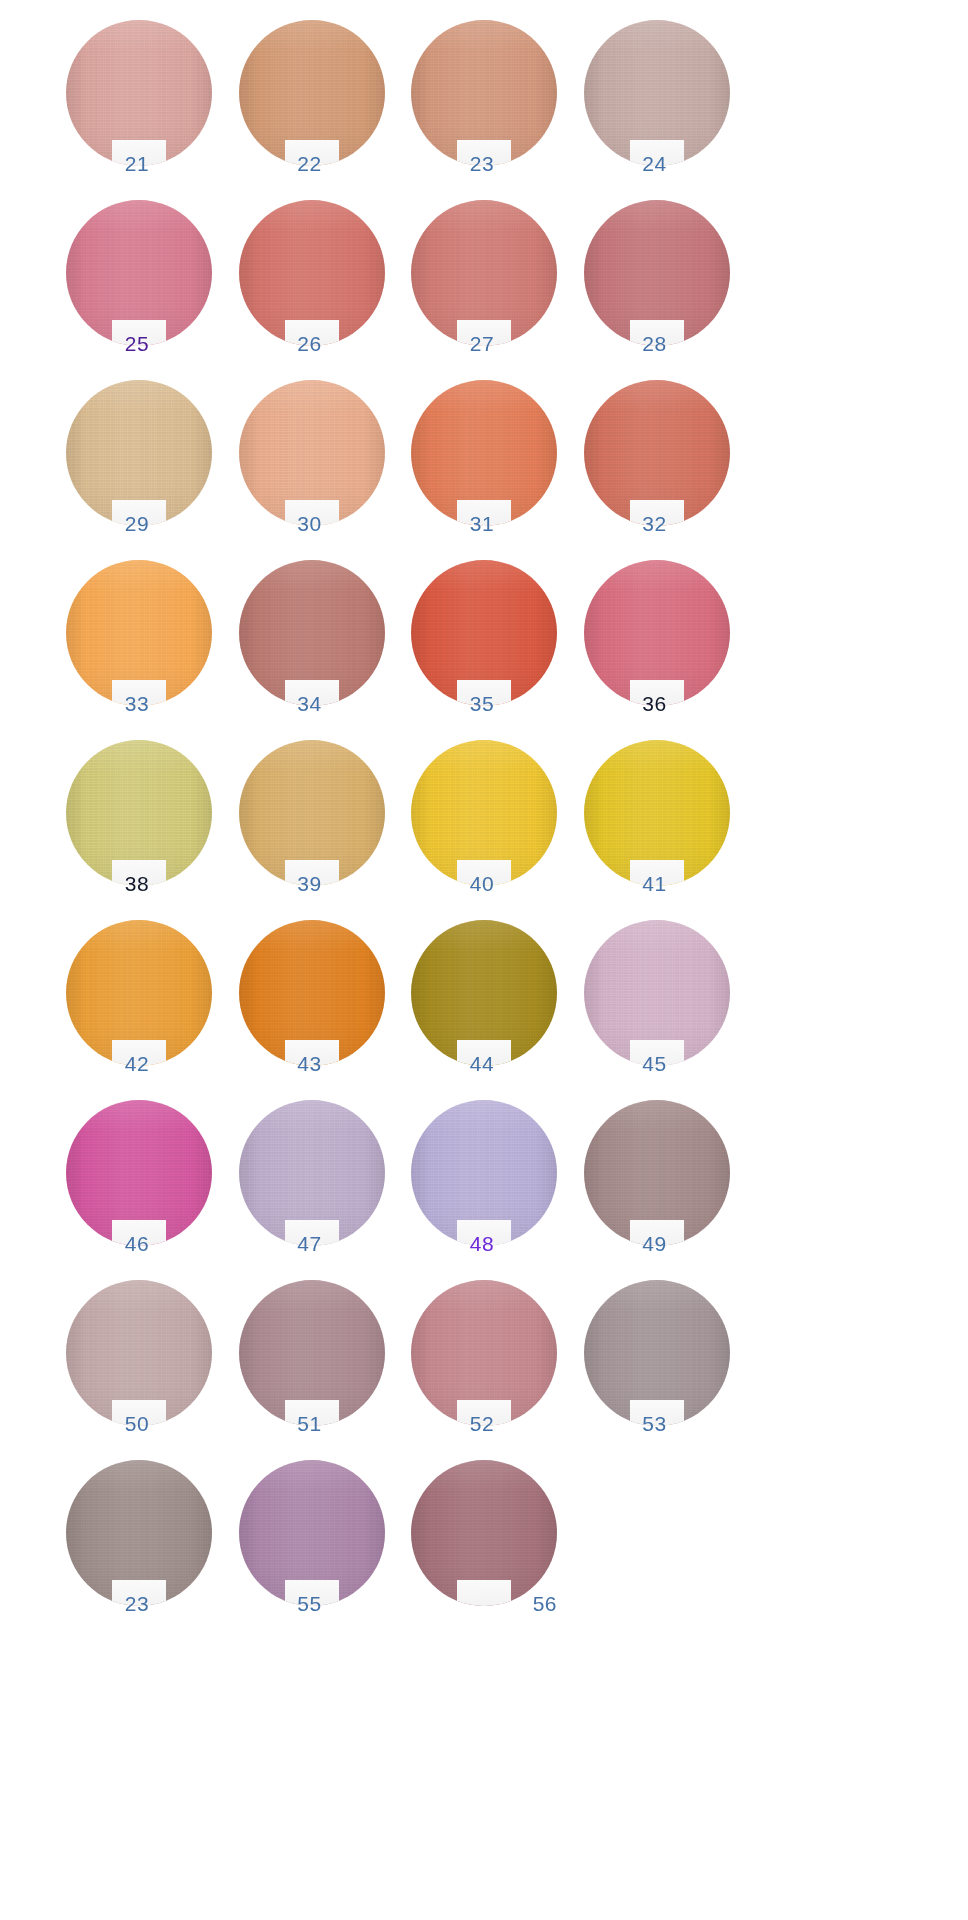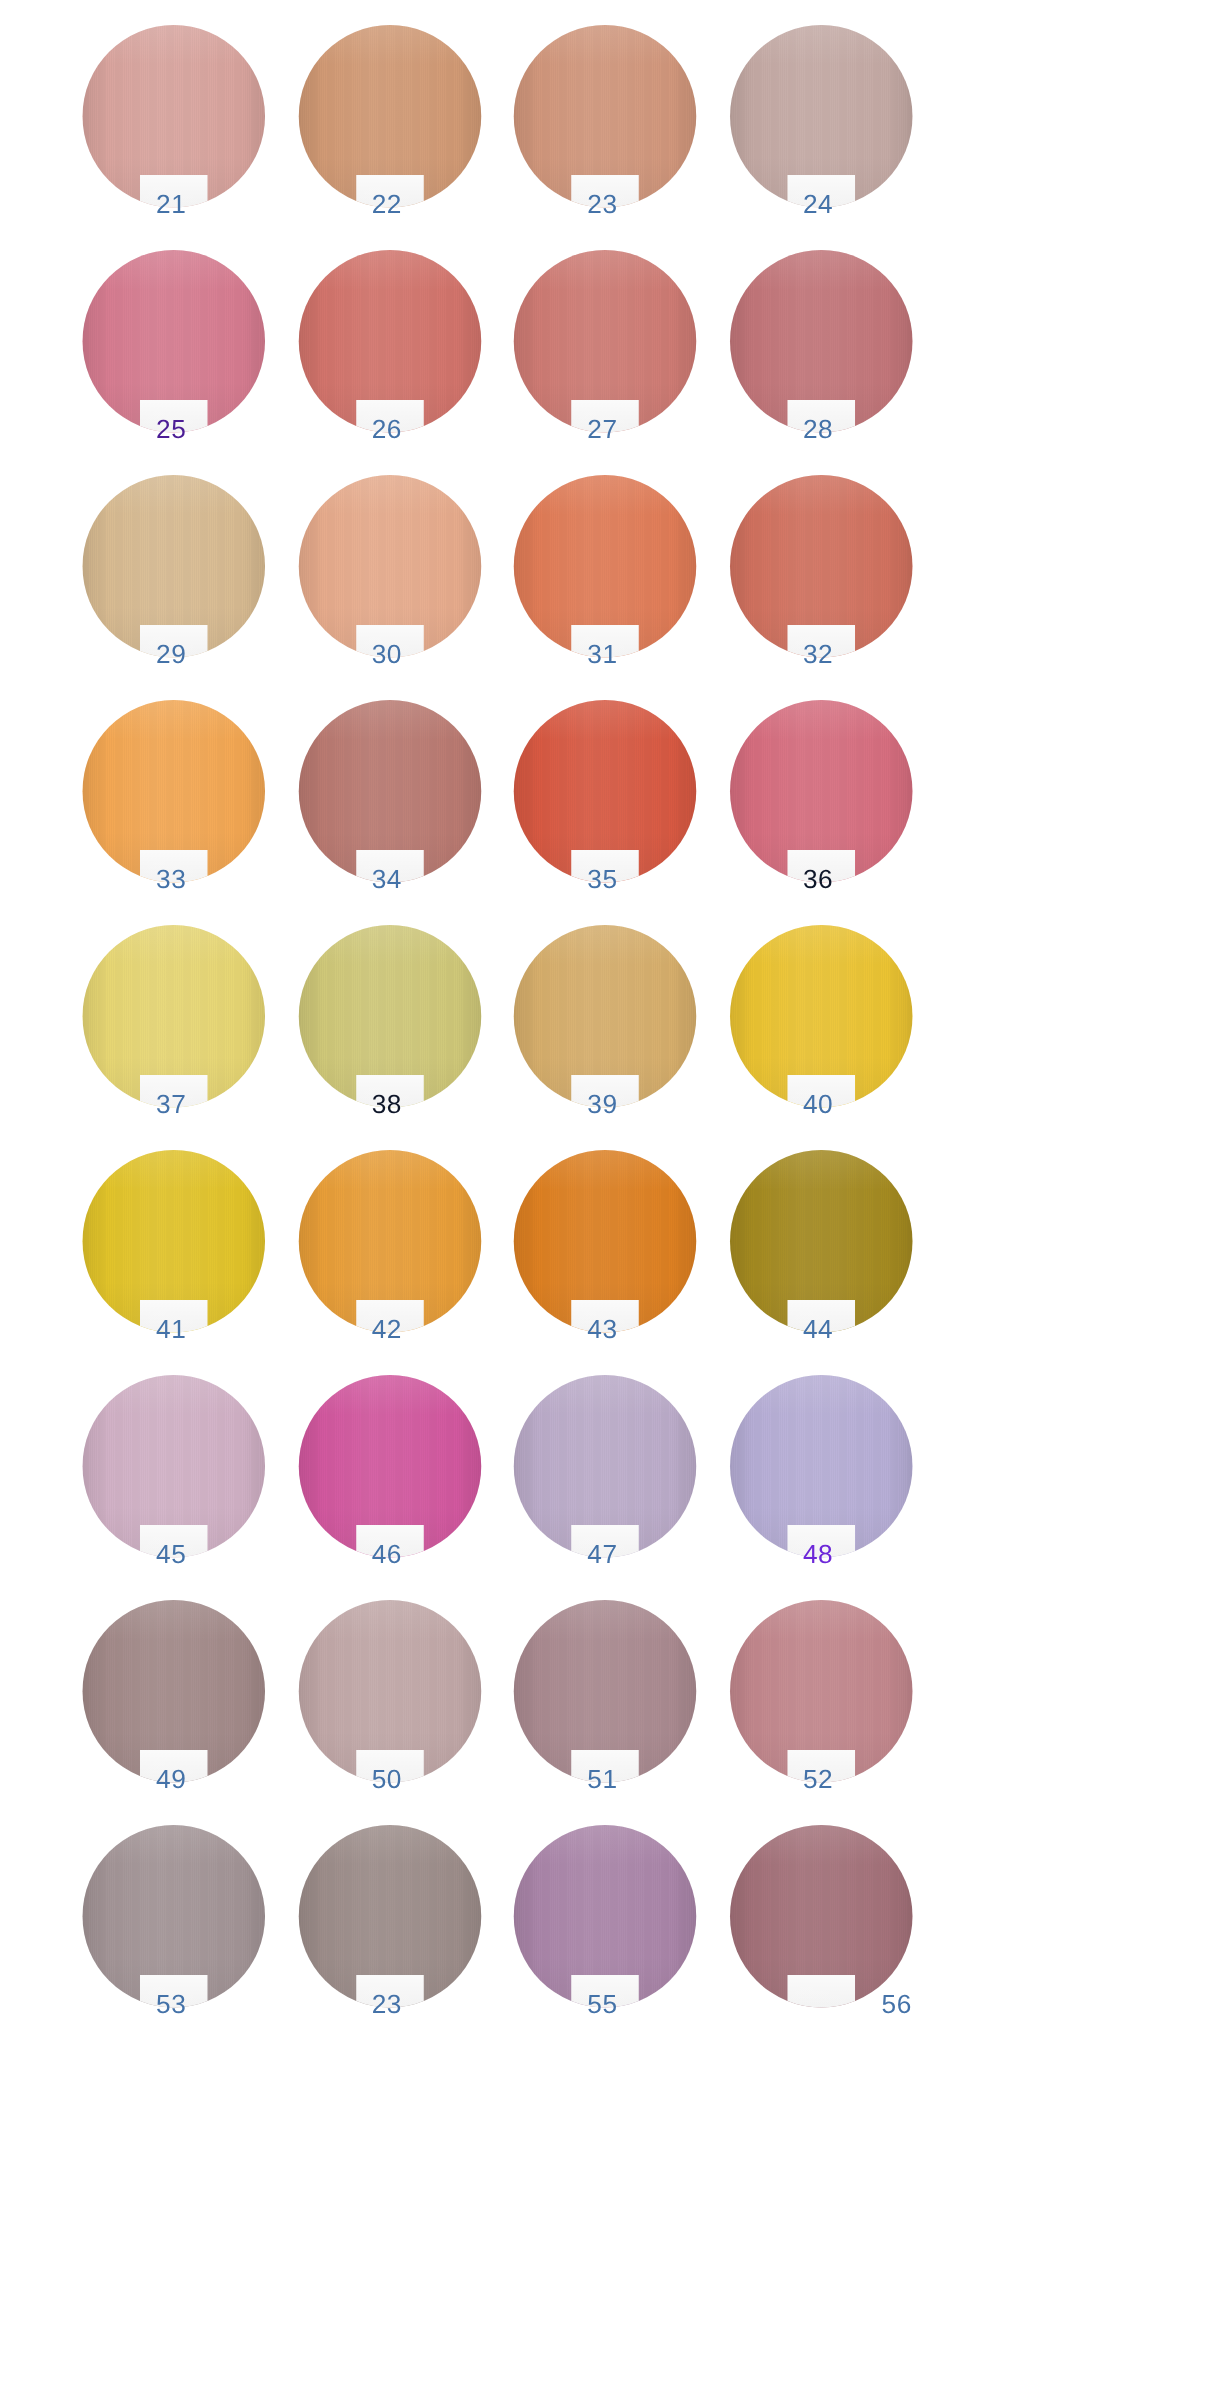--- a/index.html
+++ b/index.html
@@ -250,29 +250,20 @@
         <div class="disc-wrap">
           <div class="disc" title="watermelon pink" style="background-color: rgb(221, 113, 131);">
             <div class="weave"></div>
             <div class="notch"></div>
           </div>
         </div>
         <div class="label" style="color: #0f172a;">36</div>
       </div>
       <div class="swatch-cell">
         <div class="disc-wrap">
-          <div class="disc" title="pale lemon" style="background-color: rgb(238, 221, 119);">
-            <div class="weave"></div>
-            <div class="notch"></div>
-          </div>
-        </div>
-        <div class="label" style="color: rgb(68, 114, 168);">37</div>
-      </div>
-      <div class="swatch-cell">
-        <div class="disc-wrap">
           <div class="disc" title="soft citron" style="background-color: rgb(214, 207, 125);">
             <div class="weave"></div>
             <div class="notch"></div>
           </div>
         </div>
         <div class="label" style="color: #0f172a;">38</div>
       </div>
       <div class="swatch-cell">
         <div class="disc-wrap">
           <div class="disc" title="honey gold" style="background-color: rgb(221, 180, 111);">

